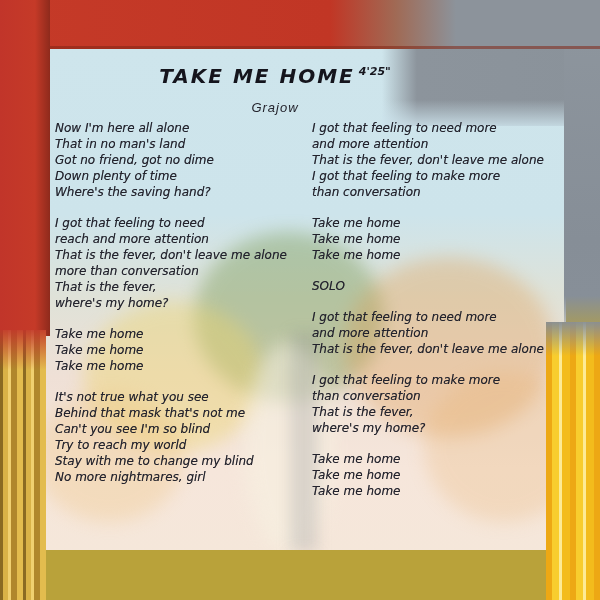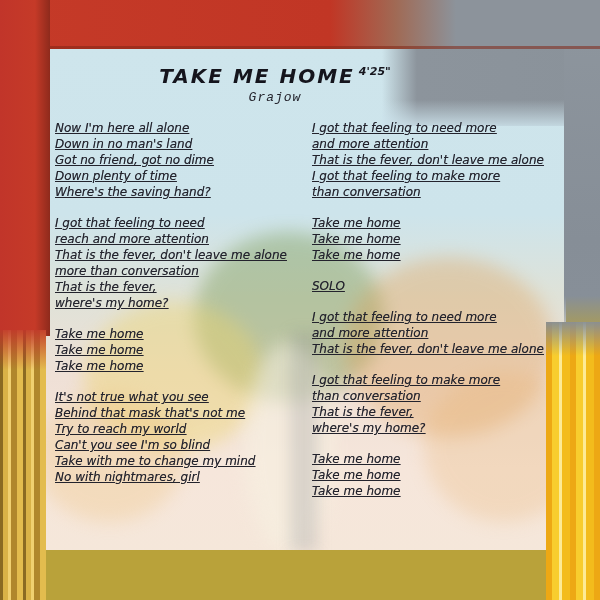--- a/index.html
+++ b/index.html
@@ -25,31 +25,30 @@
   .blob.orange3{left:380px;top:330px;width:160px;height:150px;background:#e8b06a;opacity:.25;}
   .streak{position:absolute;left:246px;top:290px;width:28px;height:220px;background:rgba(110,115,125,.20);filter:blur(7px);}
 
   
   .titleblock{position:absolute;left:130px;top:64px;width:290px;text-align:center;z-index:3;}
   .songtitle{
     font-family:"DejaVu Sans",sans-serif;font-style:italic;font-weight:bold;
     font-size:20px;letter-spacing:2px;color:#15151d;white-space:nowrap;
   }
   .duration{font-size:11px;font-weight:bold;vertical-align:8px;letter-spacing:0;margin-left:4px;}
-  .credit{font-family:Liberation Mono, monospace;font-style:italic;font-size:13px;color:#23232c;margin-top:2px;letter-spacing:1px;}
+  .credit{font-family:Liberation Sans, sans-serif;font-style:italic;font-size:13px;color:#23232c;margin-top:12px;letter-spacing:1px;}
 
   .col{position:absolute;top:120px;z-index:3;}
   .col.left{left:55px;width:258px;}
   .col.right{left:312px;width:252px;}
   .stanza{margin:0 0 15px 0;}
   .line{
     font-family:"DejaVu Sans",sans-serif;font-style:italic;
     font-size:12px;line-height:16px;color:#23232d;white-space:nowrap;
     text-shadow:0 0 .4px rgba(35,35,45,.55);
-    text-decoration:underline;
   }
 
   
   .gray-corner{
     position:absolute;right:0;top:0;width:218px;height:126px;z-index:2;
     background:linear-gradient(90deg,rgba(140,148,156,0) 0%,#8c949c 16%,#8a929a 100%);
   }
   .gray-corner::after{
     content:"";position:absolute;left:0;bottom:0;width:100%;height:26px;
     background:linear-gradient(180deg,rgba(205,227,236,0) 0%,rgba(205,227,236,.85) 100%);
@@ -123,45 +122,45 @@
   
   <div class="titleblock">
     <div class="songtitle"><span>TAKE ME HOME</span><span class="duration">4'25"</span></div>
     <div class="credit">Grajow</div>
   </div>
 
   
   <div class="col left">
       <div class="stanza">
         <div class="line">Now I'm here all alone</div>
-        <div class="line">Down in no man's land</div>
+        <div class="line">That in no man's land</div>
         <div class="line">Got no friend, got no dime</div>
         <div class="line">Down plenty of time</div>
         <div class="line">Where's the saving hand?</div>
       </div>
       <div class="stanza">
         <div class="line">I got that feeling to need</div>
         <div class="line">reach and more attention</div>
         <div class="line">That is the fever, don't leave me alone</div>
         <div class="line">more than conversation</div>
         <div class="line">That is the fever,</div>
         <div class="line">where's my home?</div>
       </div>
       <div class="stanza">
         <div class="line">Take me home</div>
         <div class="line">Take me home</div>
         <div class="line">Take me home</div>
       </div>
       <div class="stanza">
         <div class="line">It's not true what you see</div>
         <div class="line">Behind that mask that's not me</div>
+        <div class="line">Can't you see I'm so blind</div>
         <div class="line">Try to reach my world</div>
-        <div class="line">Can't you see I'm so blind</div>
-        <div class="line">Take with me to change my mind</div>
-        <div class="line">No with nightmares, girl</div>
+        <div class="line">Stay with me to change my blind</div>
+        <div class="line">No more nightmares, girl</div>
       </div>
     </div>
   <div class="col right">
       <div class="stanza">
         <div class="line">I got that feeling to need more</div>
         <div class="line">and more attention</div>
         <div class="line">That is the fever, don't leave me alone</div>
         <div class="line">I got that feeling to make more</div>
         <div class="line">than conversation</div>
       </div>

